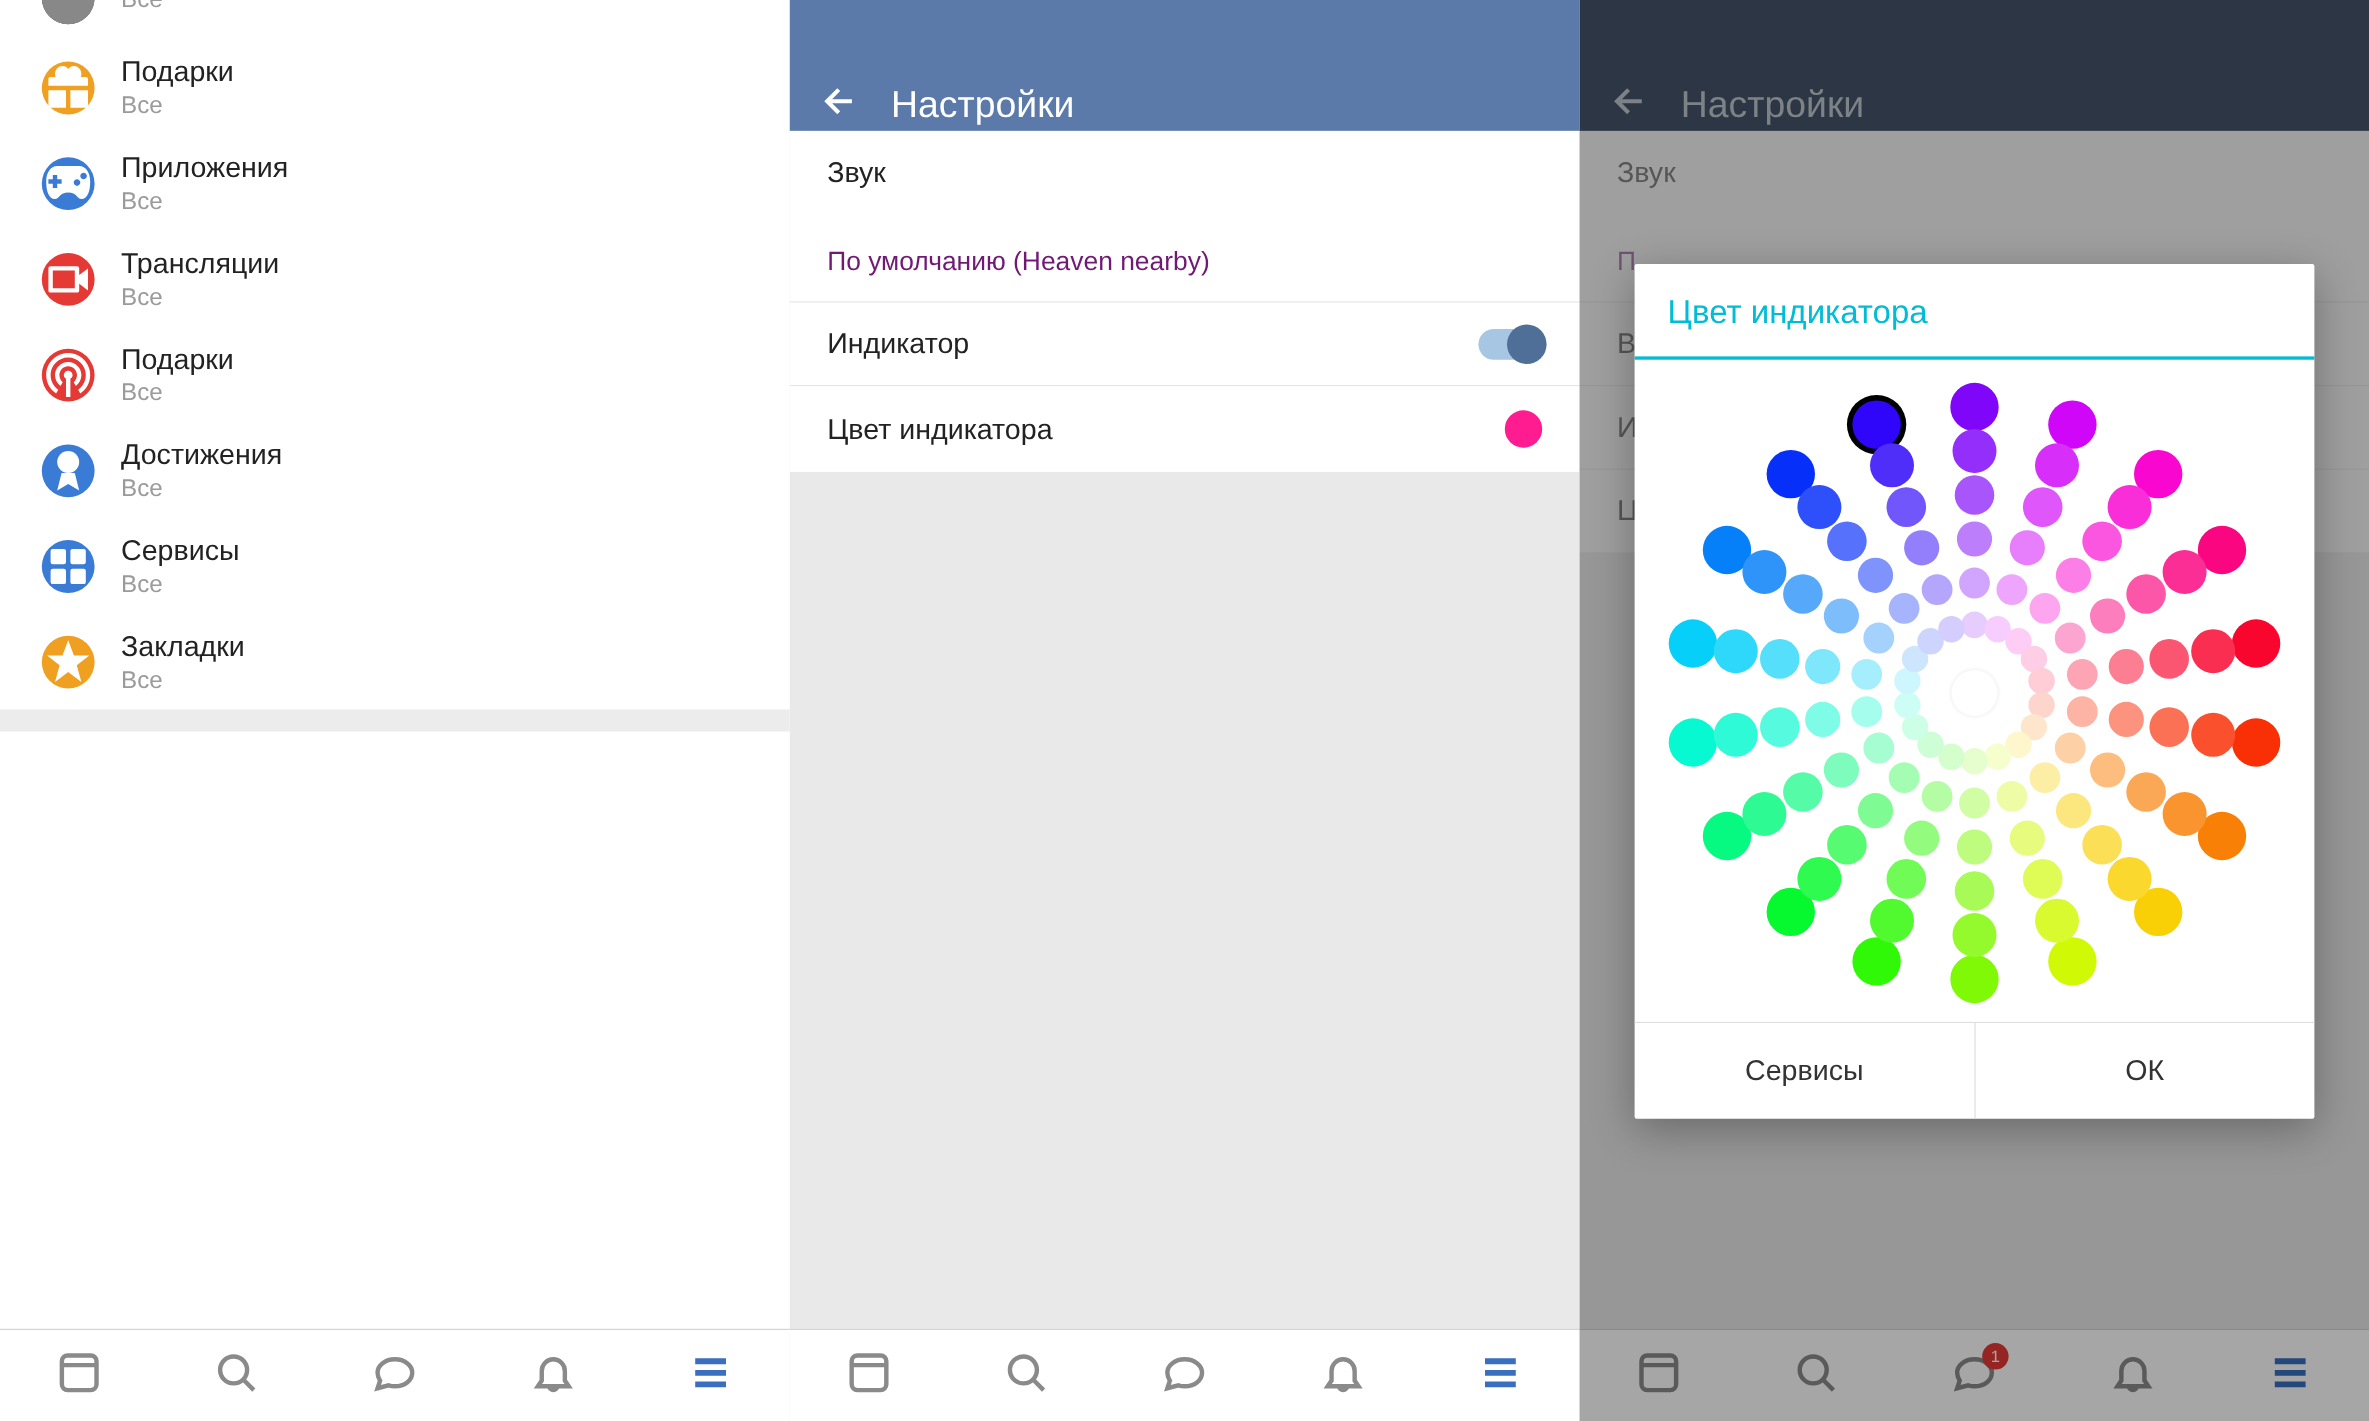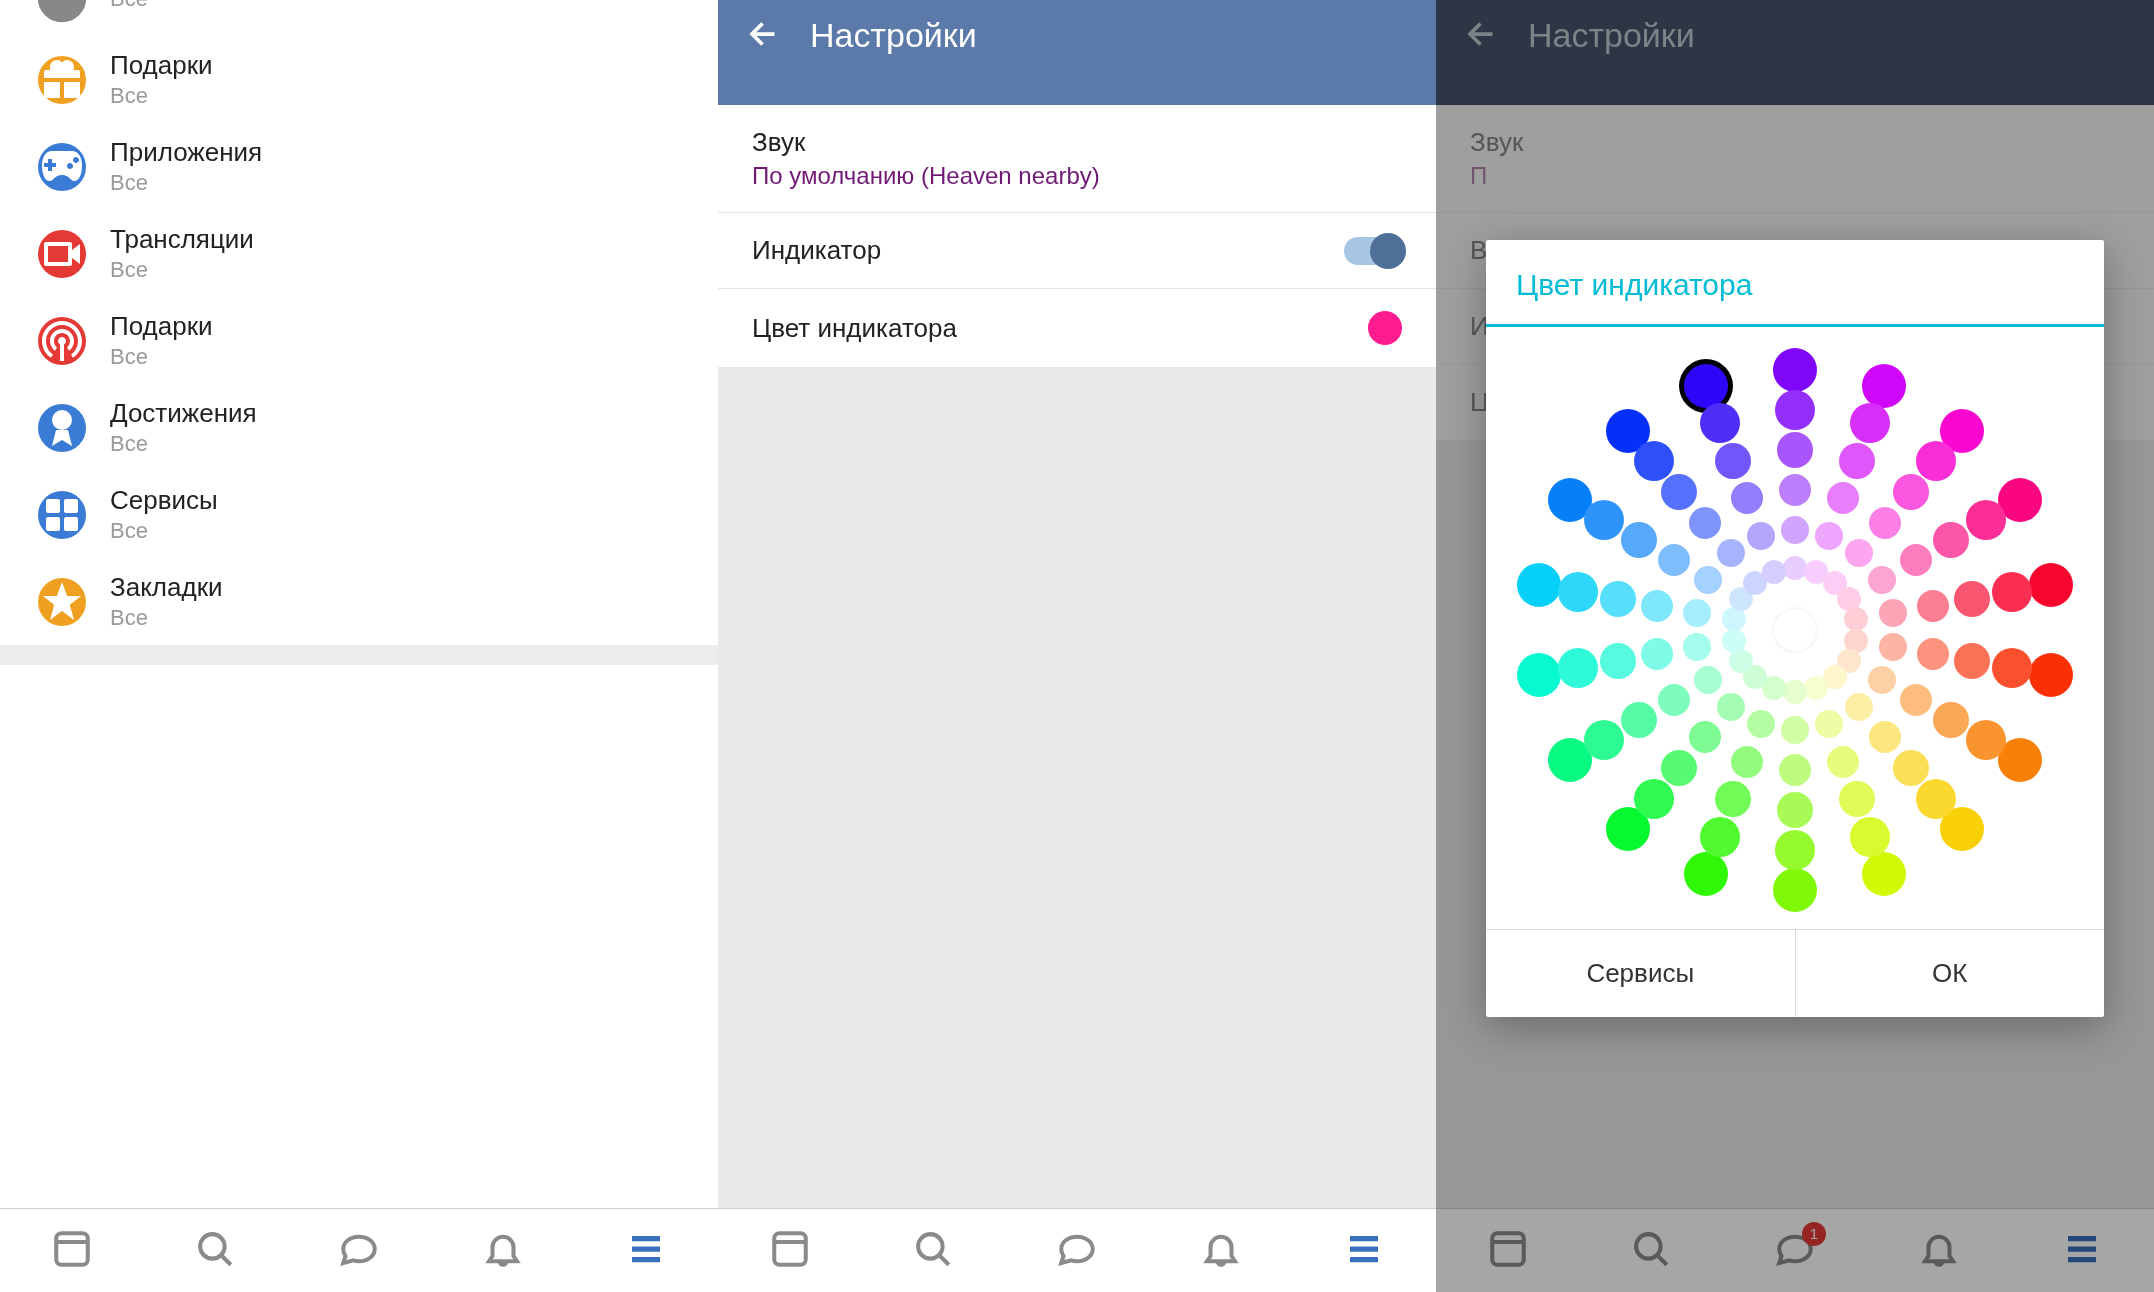--- a/index.html
+++ b/index.html
@@ -18,29 +18,29 @@
   .menu-sub { font-size: 22px; color:#9a9a9a; margin-top:2px; }
   .spacer { height: 20px; background:#ececec; }
   .extra-settings { background:#bfbfbf; padding: 34px 30px; font-size:26px; color:#333; }
   .bottom-nav { height: 84px; border-top:1px solid #d0d0d0; background:#fff; display:flex; align-items:center; justify-content:space-around; }
   .nav-icon svg { width:42px; height:42px; }
   .nav-icon { color:#8a8a8a; position:relative; }
   .nav-icon.active { color:#3a6fbf; }
   .badge { position:absolute; top:-6px; right:-10px; width:24px; height:24px; border-radius:50%; background:#e53935; color:#fff; font-size:15px; display:flex; align-items:center; justify-content:center; }
 
   
-  .appbar { height: 105px; display:flex; align-items:flex-start; padding:16px 28px; color:#fff; }
+  .appbar { height: 119px; display:flex; align-items:flex-end; padding:4px 28px; color:#fff; }
   .appbar.blue { background:#5b7aa9; }
   .appbar.dim { background:#445469; }
   .appbar-title { font-size:34px; margin-left:28px; font-weight:400; }
   .back-arrow svg { width:36px; height:36px; }
   .settings-body { background:#fff; }
   .srow { padding: 22px 34px; border-bottom: 1px solid #e5e5e5; display:flex; align-items:center; justify-content:space-between; }
   .srow:last-child { border-bottom:none; }
-  .srow-left { display:flex; flex-direction:column; }
+  .srow-left { display:flex; flex-direction:column;gap:48px; }
   .srow-title { font-size:26px; color:#222; }
   .srow-sub { font-size:24px; color:#701a75; margin-top:4px; }
   .toggle { width:58px; height:28px; border-radius:14px; background:#a7c6e4; position:relative; }
   .toggle::after { content:""; position:absolute; right:-4px; top:-4px; width:36px; height:36px; border-radius:50%; background:#4f6f98; }
   .color-dot { width:34px; height:34px; border-radius:50%; }
 
   
   .dim-overlay { position:absolute; inset:0; background:rgba(0,0,0,0.35); }
   .p3-base { position:absolute; inset:0; display:flex; flex-direction:column; }
   .dialog { position:absolute; top:240px; left:50px; width:618px; background:#fff; box-shadow:0 10px 40px rgba(0,0,0,0.3); border-radius:2px; }

